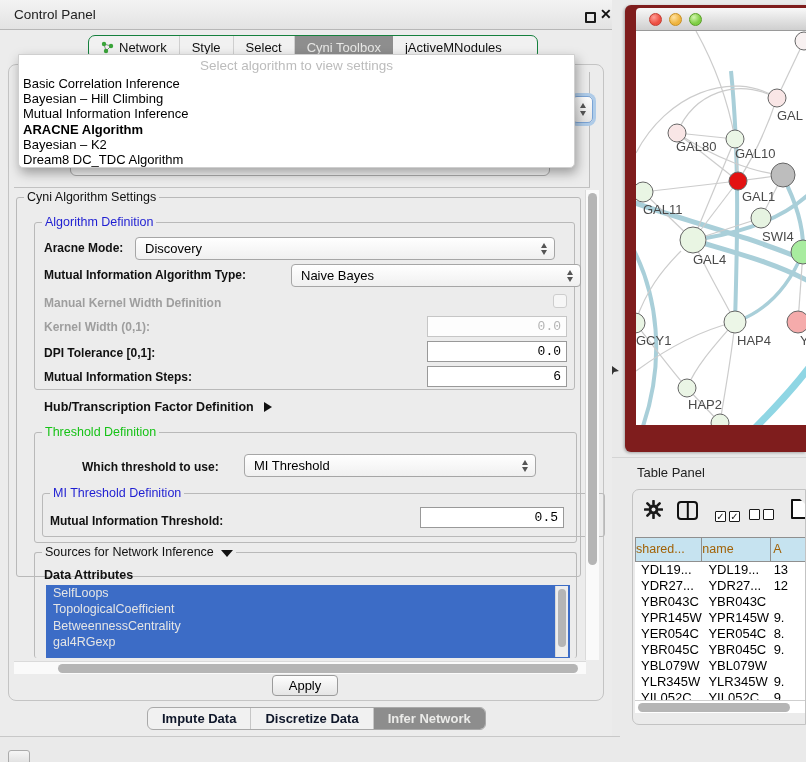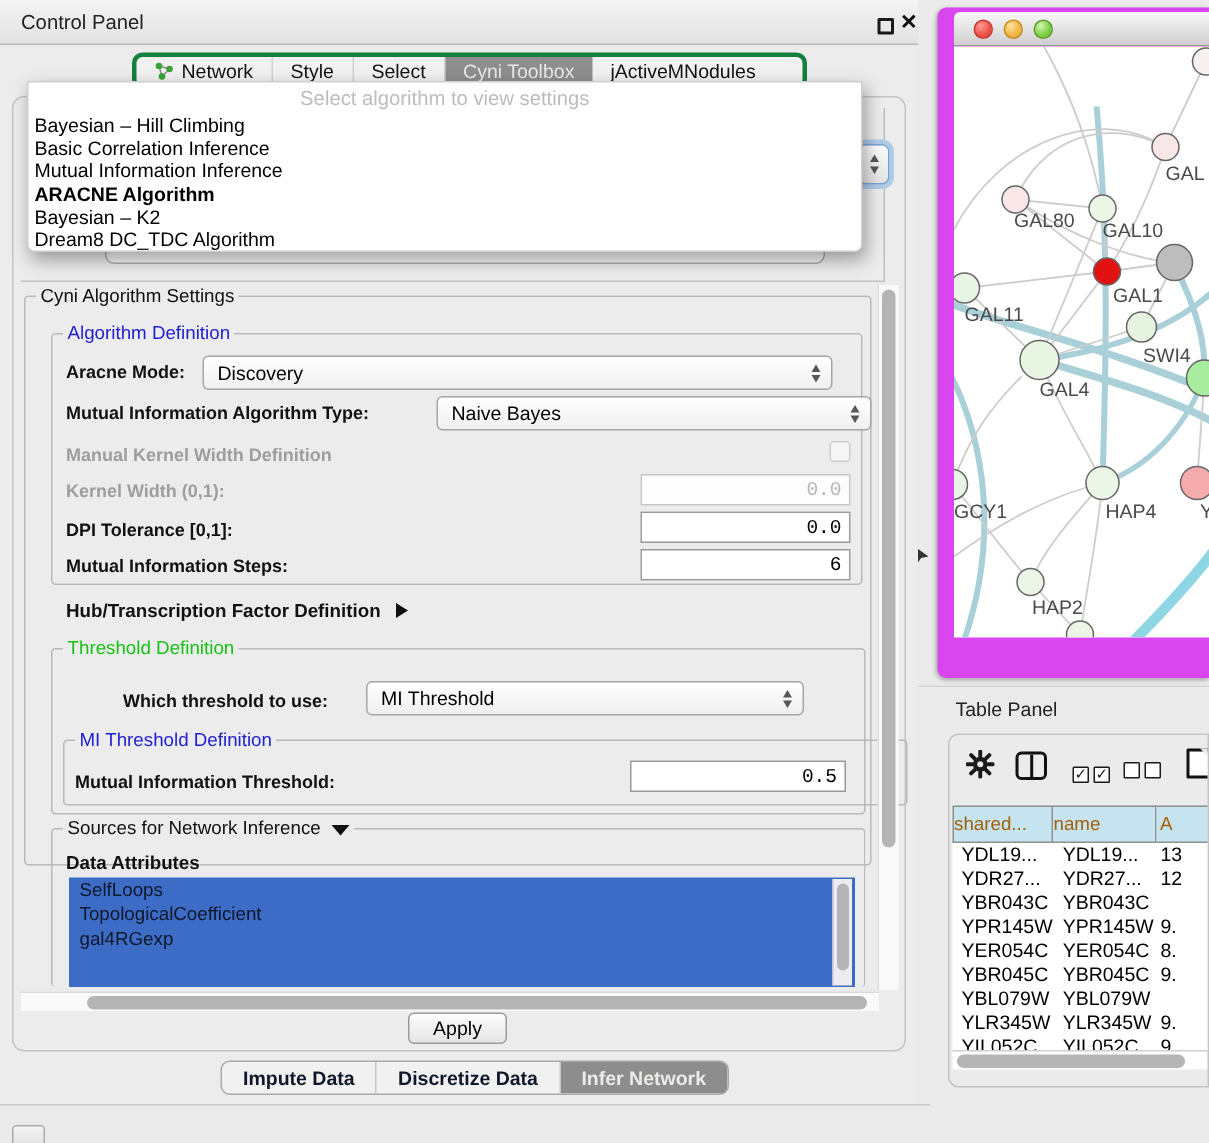--- a/index.html
+++ b/index.html
@@ -12,21 +12,21 @@
   
   .cp-bg { left:0; top:0; width:612px; height:736px; background:#ececec; }
   .cp-titlebar { left:0; top:0; width:612px; height:30px;
     background:linear-gradient(#f3f3f3,#e3e3e3); border-bottom:1px solid #b7b7b7; }
   .cp-title { position:absolute; left:14px; top:7px; font-size:13.5px; color:#222; }
   .float-btn { position:absolute; left:585px; top:12px; width:11px; height:11px;
     border:2px solid #1a1a1a; border-radius:1px; background:transparent; }
   .close-btn { position:absolute; left:600px; top:6px; font-size:14px; font-weight:bold; color:#111; }
 
   .tabbar { left:88px; top:35px; width:450px; height:25px; display:flex;
-    border:3px solid #15803d; border-radius:7px; background:#f1f1f1; overflow:hidden; }
+    border:1px solid #15803d; border-radius:7px; background:#f1f1f1; overflow:hidden; }
   .tab { display:flex; align-items:center; gap:5px; padding:0 12px; font-size:13px;
     color:#111; border-right:1px solid #cfcfcf; white-space:nowrap; }
   .tab:last-child { border-right:none; }
   .tab.selected { background:#8e8e8e; color:#e8e8e6; border-right:none; }
 
   .cp-content { left:8px; top:64px; width:596px; height:637px; background:#ececec;
     border:1px solid #c4c4c4; border-radius:8px; }
 
   
   .frag-vline { left:589px; top:72px; width:1px; height:116px; background:#bdbdbd; }
@@ -63,21 +63,21 @@
 
   .tri-right { display:inline-block; width:0; height:0; border-top:5.5px solid transparent;
     border-bottom:5.5px solid transparent; border-left:8px solid #111; margin-left:10px;
     vertical-align:-1px; }
   .tri-down-lg { display:inline-block; width:0; height:0; border-left:6px solid transparent;
     border-right:6px solid transparent; border-top:7px solid #111; margin-left:7px;
     vertical-align:-1px; }
 
   .sources-list { position:absolute; left:46px; top:585px; width:524px; height:73px;
     background:#3c6cc6; overflow:hidden; }
-  .src-item { color:#0f172a; font-size:12.5px; line-height:16.3px; padding-left:7px; white-space:nowrap; }
+  .src-item { color:#e5e5e5; font-size:12.5px; line-height:16.3px; padding-left:7px; white-space:nowrap; }
   .list-vtrack { position:absolute; left:555px; top:586px; width:13px; height:71px;
     background:#ededed; border-left:1px solid #d8d8d8; }
   .thumb { position:absolute; background:#b5b5b5; border-radius:5px; }
 
   .vtrack { left:585px; top:190px; width:14px; height:470px; background:#fafafa; border-left:1px solid #dadada; }
   .htrack { left:14px; top:661px; width:572px; height:13px; background:#fafafa; border-top:1px solid #dadada; }
 
   .apply-btn { left:272px; top:675px; width:66px; height:21px;
     background:linear-gradient(#fdfdfd,#e5e5e5); border:1px solid #9b9b9b; border-radius:4px;
     font-size:13px; text-align:center; line-height:19px; color:#000; }
@@ -95,21 +95,21 @@
 
   
   .popup { left:18px; top:54px; width:557px; height:114px; background:#ffffff;
     border:1px solid #cfcfcf; border-radius:0 0 5px 5px;
     box-shadow:2px 5px 12px rgba(0,0,0,.35); z-index:60; overflow:hidden; }
   .pop-placeholder { text-align:center; color:#bcbcbc; font-size:13.5px; padding-top:3px; height:21px; }
   .pop-item { font-size:13px; line-height:15.2px; padding-left:4px; color:#000; white-space:nowrap; }
   .pop-item.bold { font-weight:bold; }
 
   
-  .net-frame { left:625px; top:5px; width:181px; height:447px; background:#d946ef;
+  .net-frame { left:625px; top:5px; width:181px; height:447px; background:#7f1d1d;
     border-radius:6px 0 0 6px; box-shadow:-1px 1px 3px rgba(0,0,0,.3); }
   .net-titlebar { position:absolute; left:11px; top:3px; right:0; height:23px;
     background:linear-gradient(#f8f8f8,#cfcfcf); border-bottom:1px solid #9a9a9a;
     border-radius:4px 0 0 0; }
   .light { position:absolute; top:5px; width:13px; height:13px; border-radius:50%; }
   .light.red    { left:13px; background:radial-gradient(circle at 35% 30%, #ff9d95, #ed4f43 60%); border:1px solid #c23b31; }
   .light.yellow { left:33px; background:radial-gradient(circle at 35% 30%, #ffe2a0, #eeb43f 60%); border:1px solid #c78f22; }
   .light.green  { left:53px; background:radial-gradient(circle at 35% 30%, #d3f5ae, #7ece45 60%); border:1px solid #5a9e27; }
   .net-canvas { position:absolute; left:11px; top:26px; width:170px; height:394px;
     background:#ffffff; overflow:hidden; }
@@ -246,20 +246,21 @@
   <span class="flabel" style="left:50px; top:514px;">Mutual Information Threshold:</span>
   <div class="tfield" style="left:420px; top:507px; width:144px;">0.5</div>
 
   <div class="abs groupbox" style="left:34px; top:552px; width:543px; height:106px; border-bottom:none;">
     <span class="gtitle"><span>Sources for Network Inference</span><span class="tri-down-lg"></span></span>
   </div>
   <span class="flabel" style="left:44px; top:568px; font-size:12.5px;">Data Attributes</span>
   <div class="sources-list" id="sources-list">
       <div class="src-item">SelfLoops</div>
       <div class="src-item">TopologicalCoefficient</div>
+      <div class="src-item">BetweennessCentrality</div>
       <div class="src-item">gal4RGexp</div>
     </div>
   <div class="abs list-vtrack">
       <span class="thumb" style="left:2px; top:3px; width:8px; height:58px;"></span>
     </div>
 
   <div class="abs vtrack">
       <span class="thumb" style="left:2px; top:3px; width:9px; height:372px;"></span>
     </div>
   <div class="abs htrack">
@@ -279,22 +280,22 @@
         <span>Infer Network</span>
       </div>
   </div>
 
   <div class="abs cp-bottom-line"></div>
   <div class="abs mini-btn"></div>
 
   <div class="abs popup">
     <div class="pop-placeholder">Select algorithm to view settings</div>
     <div id="popup-items">
+        <div class="pop-item">Basic Correlation Inference</div>
         <div class="pop-item">Bayesian – Hill Climbing</div>
-        <div class="pop-item">Basic Correlation Inference</div>
         <div class="pop-item">Mutual Information Inference</div>
         <div class="pop-item bold">ARACNE Algorithm</div>
         <div class="pop-item">Bayesian – K2</div>
         <div class="pop-item">Dream8 DC_TDC Algorithm</div>
       </div>
   </div>
 
   <div class="abs net-frame">
     <div class="net-titlebar">
       <span class="light red"></span>

